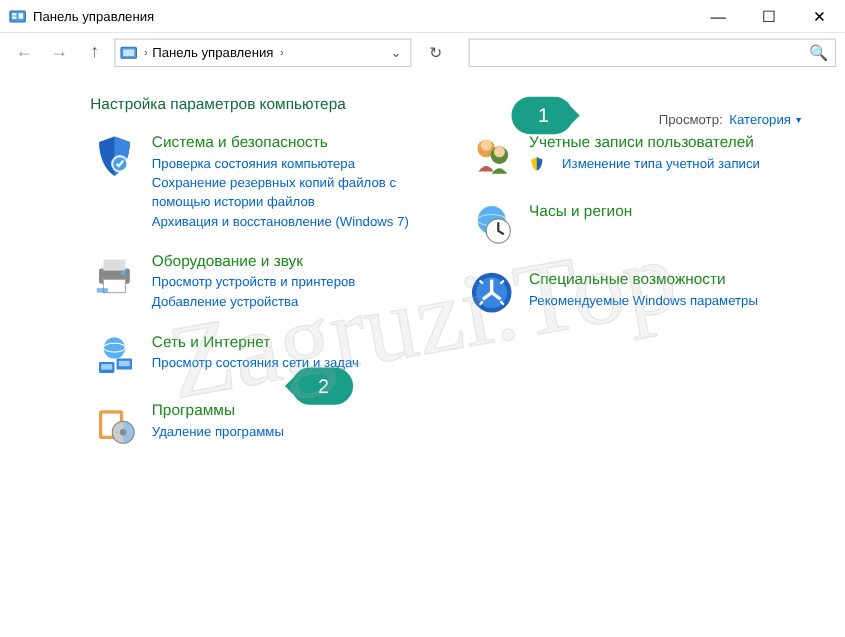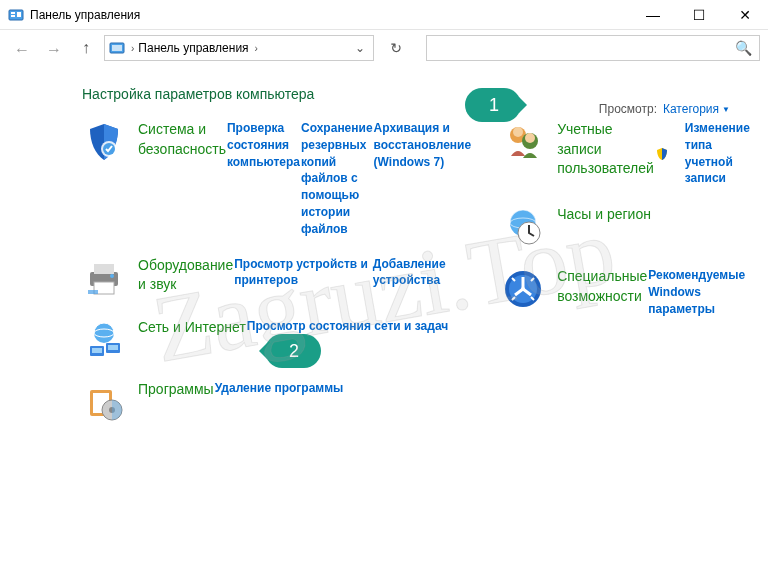--- a/index.html
+++ b/index.html
@@ -106,33 +106,32 @@
     .col { flex: 1; }
     .category {
       display: flex;
       gap: 12px;
       margin-bottom: 18px;
     }
     .cat-icon {
       width: 44px; height: 44px;
       flex-shrink: 0;
     }
-    .cat-body { display: flex; flex-direction: row; gap: 1px; }
+    .cat-body { display: flex; flex-direction: column; gap: 1px; }
     .cat-title {
       color: #1a8a1a;
       font-size: 14px;
       cursor: pointer;
       line-height: 1.4;
     }
     .cat-link {
       color: #0066cc;
       font-size: 12px;
       cursor: pointer;
       line-height: 1.4;
-      font-weight: bold;
     }
     .sub-with-icon { display: flex; align-items: center; gap: 16px; }
     .shield-mini {
       width: 14px; height: 14px; display: inline-flex;
     }
 
     .marker {
       position: absolute;
       width: 56px; height: 34px;
       background: #1a9e87;

